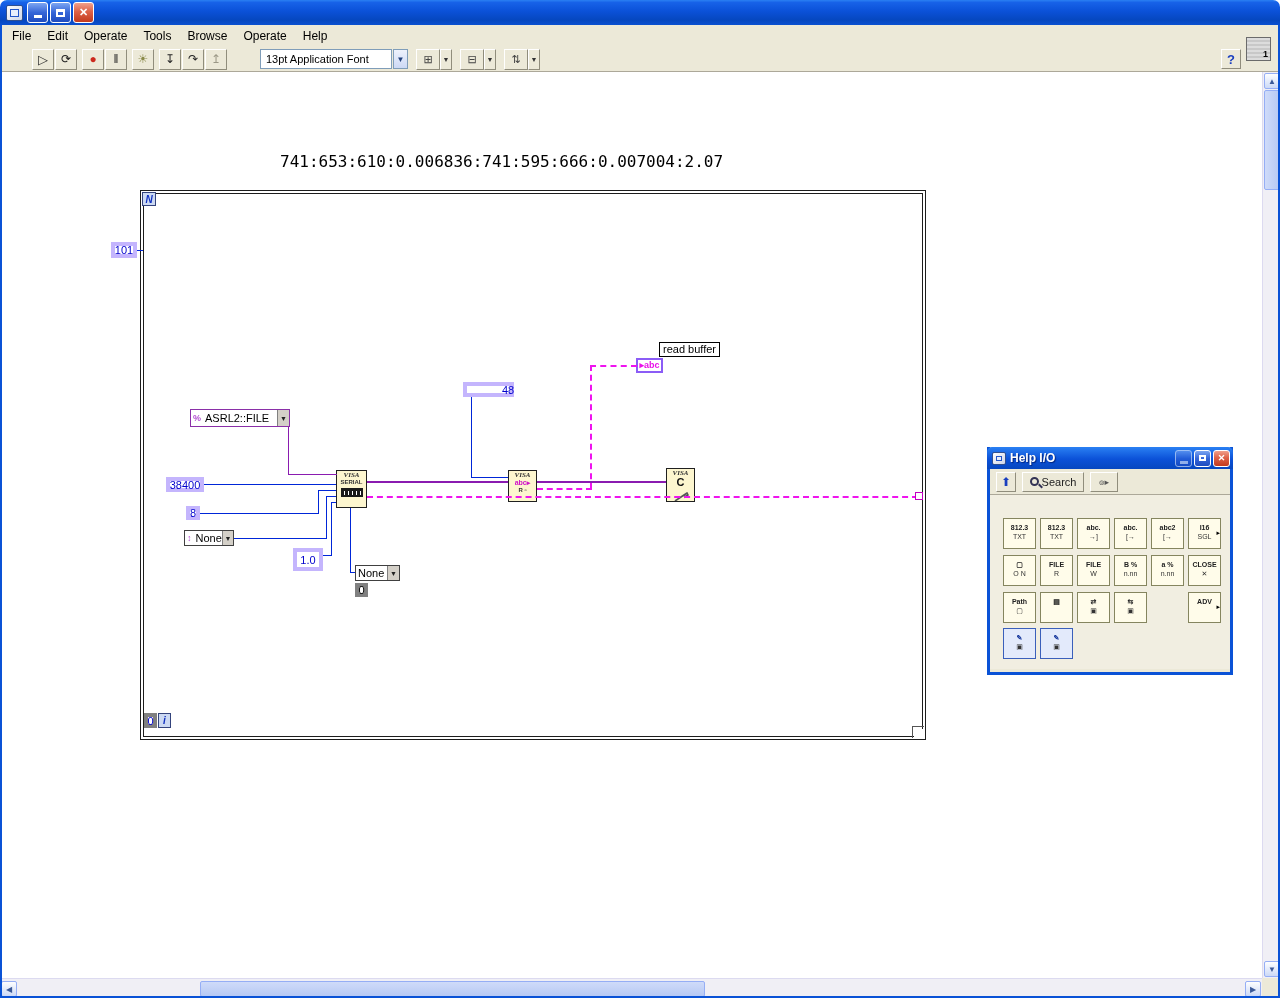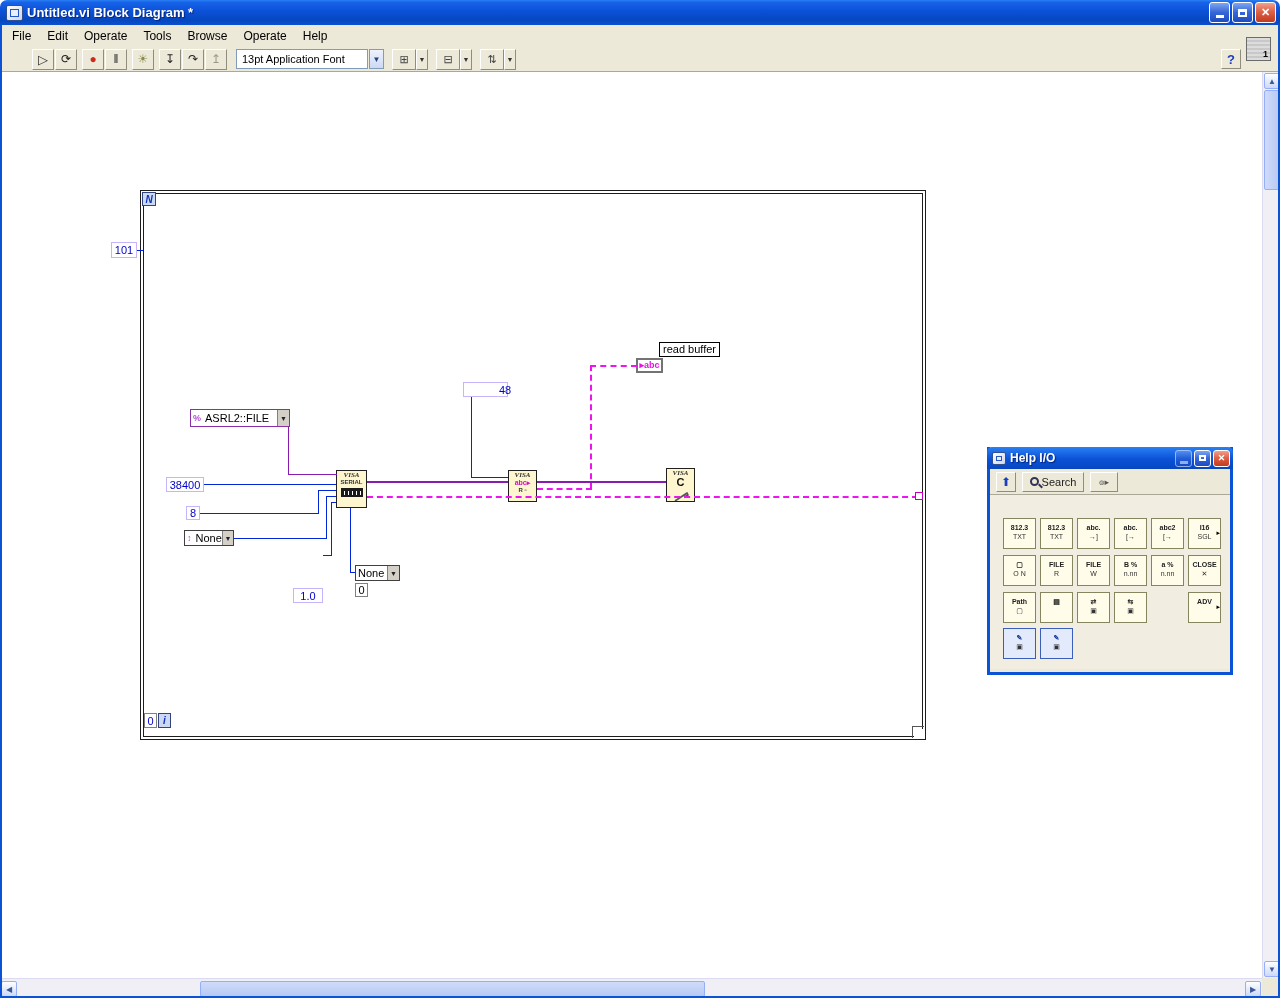--- a/index.html
+++ b/index.html
@@ -28,21 +28,21 @@
   .menu-item:first-child { margin-left:4px; }
 
   .toolbar { position:absolute; left:0; top:47px; width:1280px; height:25px; background:#ece9d8;
     border-bottom:1px solid #aca899; display:flex; align-items:center; }
   .tb-btn { width:22px; height:21px; margin-right:1px; display:flex; align-items:center; justify-content:center;
     background:#ece9d8; border:1px solid; border-color:#fff #908d7c #908d7c #fff; font-size:12px; color:#222; }
   .tb-btn.grayed { color:#9a9786; }
   .glyph-run { color:#2f2f2f; font-size:13px; }
   .glyph-abort { color:#cc2a1e; font-size:12px; }
   .glyph-bulb { color:#8a8a4a; }
-  .font-box { height:20px; width:132px; margin:0 1px 0 8px; background:#fff; border:1px solid #7f9db9;
+  .font-box { height:20px; width:132px; margin:0 1px 0 32px; background:#fff; border:1px solid #7f9db9;
     font-size:11px; display:flex; align-items:center; padding-left:5px; color:#000; }
   .drop-arrow { width:15px; height:20px; background:linear-gradient(180deg,#eef2fc,#cdd9f5); border:1px solid #7f9db9;
     display:flex; align-items:center; justify-content:center; font-size:8px; color:#24427e; }
   .combo-btn { display:flex; margin-left:8px; }
   .combo-btn .icon-part { width:24px; height:21px; border:1px solid; border-color:#fff #908d7c #908d7c #fff;
     background:#ece9d8; display:flex; align-items:center; justify-content:center; font-size:11px; color:#444; }
   .combo-btn .arr-part { width:12px; height:21px; border:1px solid; border-color:#fff #908d7c #908d7c #fff;
     background:#ece9d8; display:flex; align-items:center; justify-content:center; font-size:7px; color:#333; }
   .help-btn { position:absolute; left:1221px; top:49px; width:20px; height:20px; border:1px solid;
     border-color:#fff #908d7c #908d7c #fff; background:#ece9d8; color:#1a3fbf; font-weight:bold;
@@ -57,42 +57,42 @@
   .free-label { position:absolute; left:280px; top:80px; font-family:"DejaVu Sans Mono", monospace;
     font-size:16px; color:#000; white-space:pre; }
 
   .loop { position:absolute; left:140px; top:118px; width:786px; height:550px; border:1px solid #1d1d1d; }
   .loop-inner { position:absolute; inset:2px; border:1px solid #1d1d1d; }
   .loop-resize { position:absolute; right:1px; bottom:1px; width:12px; height:12px;
     background:linear-gradient(135deg,transparent 50%,#fff 50%); border-left:1px solid #555; border-top:1px solid #555; }
 
   .term { position:absolute; border:1px solid #33437c; background:#ccd9f2; color:#1030c0; font-weight:bold;
     font-size:10px; display:flex; align-items:center; justify-content:center; }
-  .const { position:absolute; border:1px solid #c4b5fd; background:#fff; color:#0000cd; font-size:11px;
+  .const { position:absolute; border:4px solid #c4b5fd; background:#fff; color:#0000cd; font-size:11px;
     display:flex; align-items:center; justify-content:center; padding:0 2px; }
   .combo { position:absolute; background:#fff; border:1px solid #404040; font-size:11px; color:#000;
     display:flex; align-items:center; }
   .combo .cglyph { color:#b34fd2; font-size:9px; font-weight:bold; padding:0 2px; }
   .combo .ctext { flex:1; padding-left:2px; }
   .combo .carr { width:12px; align-self:stretch; background:#d4d0c8; border-left:1px solid #808080;
     display:flex; align-items:center; justify-content:center; font-size:7px; color:#222; }
   .combo.visa { border-color:#8a2fa8; }
 
   .node { position:absolute; border:1px solid #202020; background:#fdf6cf; text-align:center; overflow:hidden; }
   .node .v { font-style:italic; font-weight:bold; font-size:7px; line-height:8px; color:#333; font-family:"Liberation Serif", serif; }
   .node .s { font-size:6px; line-height:6px; color:#333; font-weight:bold; }
   .node .dip { width:22px; height:9px; margin:3px auto 0; background:#1a1a1a;
     background-image:repeating-linear-gradient(90deg,#fff 1px 2px,transparent 2px 5px); background-position:2px 3px;
     background-size:22px 4px; background-repeat:no-repeat; background-color:#1a1a1a; }
   .node .abc { color:#d013c8; font-size:7px; line-height:8px; font-weight:bold; }
   .node .big { font-size:11px; line-height:11px; font-weight:bold; color:#111; }
 
   .ind-label { position:absolute; border:1px solid #000; background:#fff; font-size:11px; color:#000;
     padding:0 3px; line-height:13px; }
-  .ind-term { position:absolute; border:2px solid #737373; background:#fff; color:#e911e9; font-weight:bold;
+  .ind-term { position:absolute; border:2px solid #8b5cf6; background:#fff; color:#e911e9; font-weight:bold;
     font-size:9px; line-height:11px; text-align:center; }
 
   .wire { position:absolute; }
   .wb { background:#0026d8; }            
   .wp { background:#8a1bb0; }            
   .wm-h { border-top:2px dashed #ef13ef; height:0; }   
   .wm-v { border-left:2px dashed #ef13ef; width:0; }   
   .tunnel { position:absolute; width:8px; height:8px; border:1px solid #c000c0; background:#fff; }
 
   
@@ -137,21 +137,20 @@
   .sb-corner { position:absolute; right:0; bottom:0; width:18px; height:20px; background:#ece9d8; }
   .frame-b { position:absolute; left:0; bottom:0; width:1280px; height:2px; background:#0a52d6; }
   .frame-l { position:absolute; left:0; top:25px; width:2px; height:973px; background:#0a52d6; }
   .frame-r { position:absolute; right:0; top:25px; width:2px; height:973px; background:#0a52d6; }
 </style>
 </head>
 <body>
 
 <div class="titlebar">
   <span class="app-icon"></span>
-  <span class="title-text">Untitled.vi Block Diagram *</span>
   <span class="cap-btns">
     <span class="cap-btn">
         <span class="minbar"></span>
       </span>
     <span class="cap-btn">
         <span class="maxbox"></span>
       </span>
     <span class="cap-btn close">✕</span>
   </span>
 </div>
@@ -210,20 +209,21 @@
     <span class="arr-part">▼</span>
   </span>
 </div>
 <div class="help-btn">?</div>
 <div class="vi-icon">
     <span>1</span>
   </div>
 
 <div id="workspace">
 
+  <div class="free-label">741:653:610:0.006836:741:595:666:0.007004:2.07</div>
 
   <div class="loop">
     <div class="loop-inner"></div>
     <div class="loop-resize"></div>
   </div>
   <div class="term" style="left:142px;top:120px;width:14px;height:14px;font-style:italic;">N</div>
   <div class="const" style="left:111px;top:170px;width:26px;height:16px;">101</div>
   <div class="const" style="left:144px;top:641px;width:13px;height:15px;border-color:#808080;">0</div>
   <div class="term" style="left:158px;top:641px;width:13px;height:15px;font-style:italic;">i</div>
 
@@ -232,21 +232,21 @@
     <span class="ctext">ASRL2::FILE</span>
     <span class="carr">▼</span>
   </div>
   <div class="const" style="left:166px;top:405px;width:38px;height:15px;">38400</div>
   <div class="const" style="left:186px;top:434px;width:14px;height:14px;">8</div>
   <div class="combo" style="left:184px;top:458px;width:50px;height:16px;">
     <span class="cglyph">↕</span>
     <span class="ctext">None</span>
     <span class="carr">▼</span>
   </div>
-  <div class="const" style="left:293px;top:476px;width:30px;height:15px;margin-top:40px;">1.0</div>
+  <div class="const" style="left:293px;top:476px;width:30px;height:23px;">1.0</div>
   <div class="combo" style="left:355px;top:493px;width:45px;height:16px;">
     <span class="ctext">None</span>
     <span class="carr">▼</span>
   </div>
   <div class="const" style="left:355px;top:511px;width:13px;height:14px;border-color:#808080;color:#000;">0</div>
   <div class="const" style="left:463px;top:310px;width:18px;height:15px;padding-left:41px;">48</div>
 
   <div class="node" style="left:336px;top:398px;width:31px;height:38px;">
     <div class="v">VISA</div>
     <div class="s">SERIAL</div>

